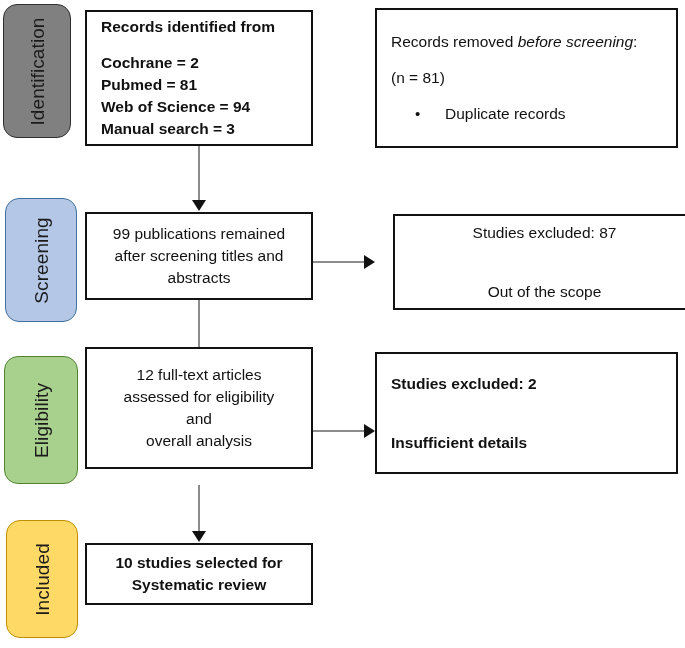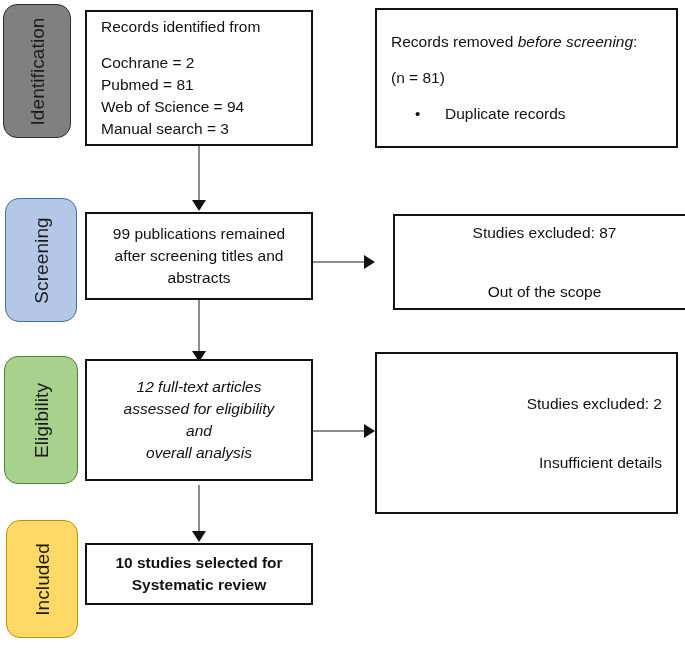--- a/index.html
+++ b/index.html
@@ -64,29 +64,29 @@
     border: 2px solid #121212;
     background: #ffffff;
     font-size: 15.5px;
     color: #111111;
     line-height: 1.42;
     display: flex;
     flex-direction: column;
     justify-content: center;
   }
   .flow-box .line { display: block; }
-  .pad-l { padding: 0 14px; text-align: left; }
+  .pad-l { padding: 0 14px; text-align: left; font-weight: bold; }
   .pad-c { padding: 0 24px; text-align: center; }
 
   .box-identified { left: 85px;  top: 10px;  width: 228px; height: 136px; }
   .box-removed    { left: 375px; top: 8px;   width: 303px; height: 140px; }
   .box-screened   { left: 85px;  top: 212px; width: 228px; height: 88px; }
   .box-excl1      { left: 393px; top: 214px; width: 303px; height: 96px; }
-  .box-fulltext   { left: 85px;  top: 359px; width: 228px; height: 122px; font-style: italic; }
-  .box-excl2      { left: 375px; top: 352px; width: 303px; height: 162px; text-align: right; }
+  .box-fulltext   { left: 85px;  top: 347px; width: 228px; height: 122px; }
+  .box-excl2      { left: 375px; top: 352px; width: 303px; height: 122px; }
   .box-included   { left: 85px;  top: 543px; width: 228px; height: 62px; font-weight: bold; }
 
   .spacer-line { height: 14px; }
 
   .removed-title  { text-align: left;  padding: 0 14px; }
   .removed-title em { font-style: italic; }
   .removed-n      { padding: 0 14px; margin-top: 14px; }
   .removed-bullet {
     display: flex;
     align-items: baseline;

